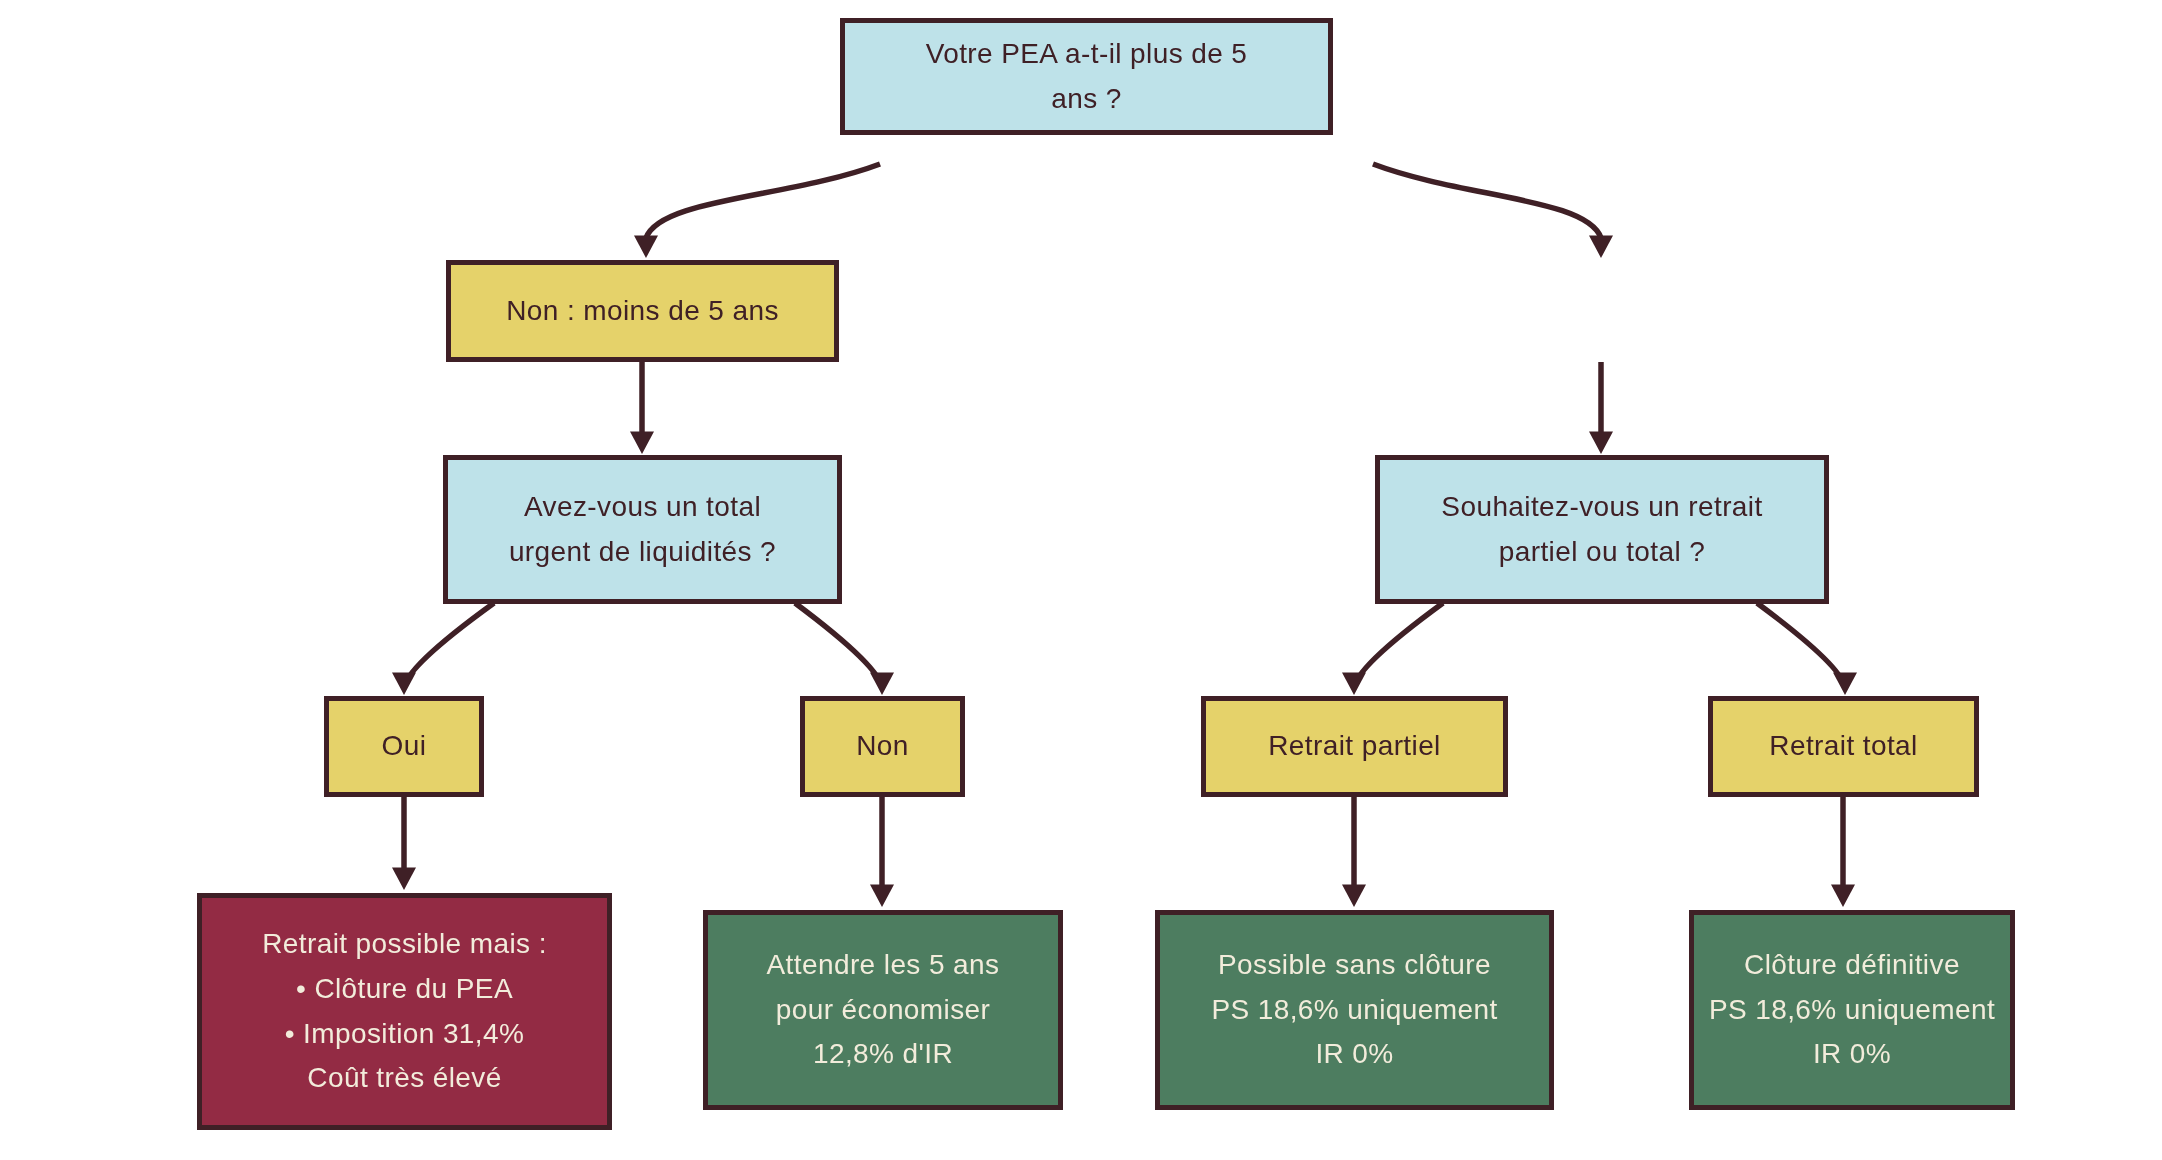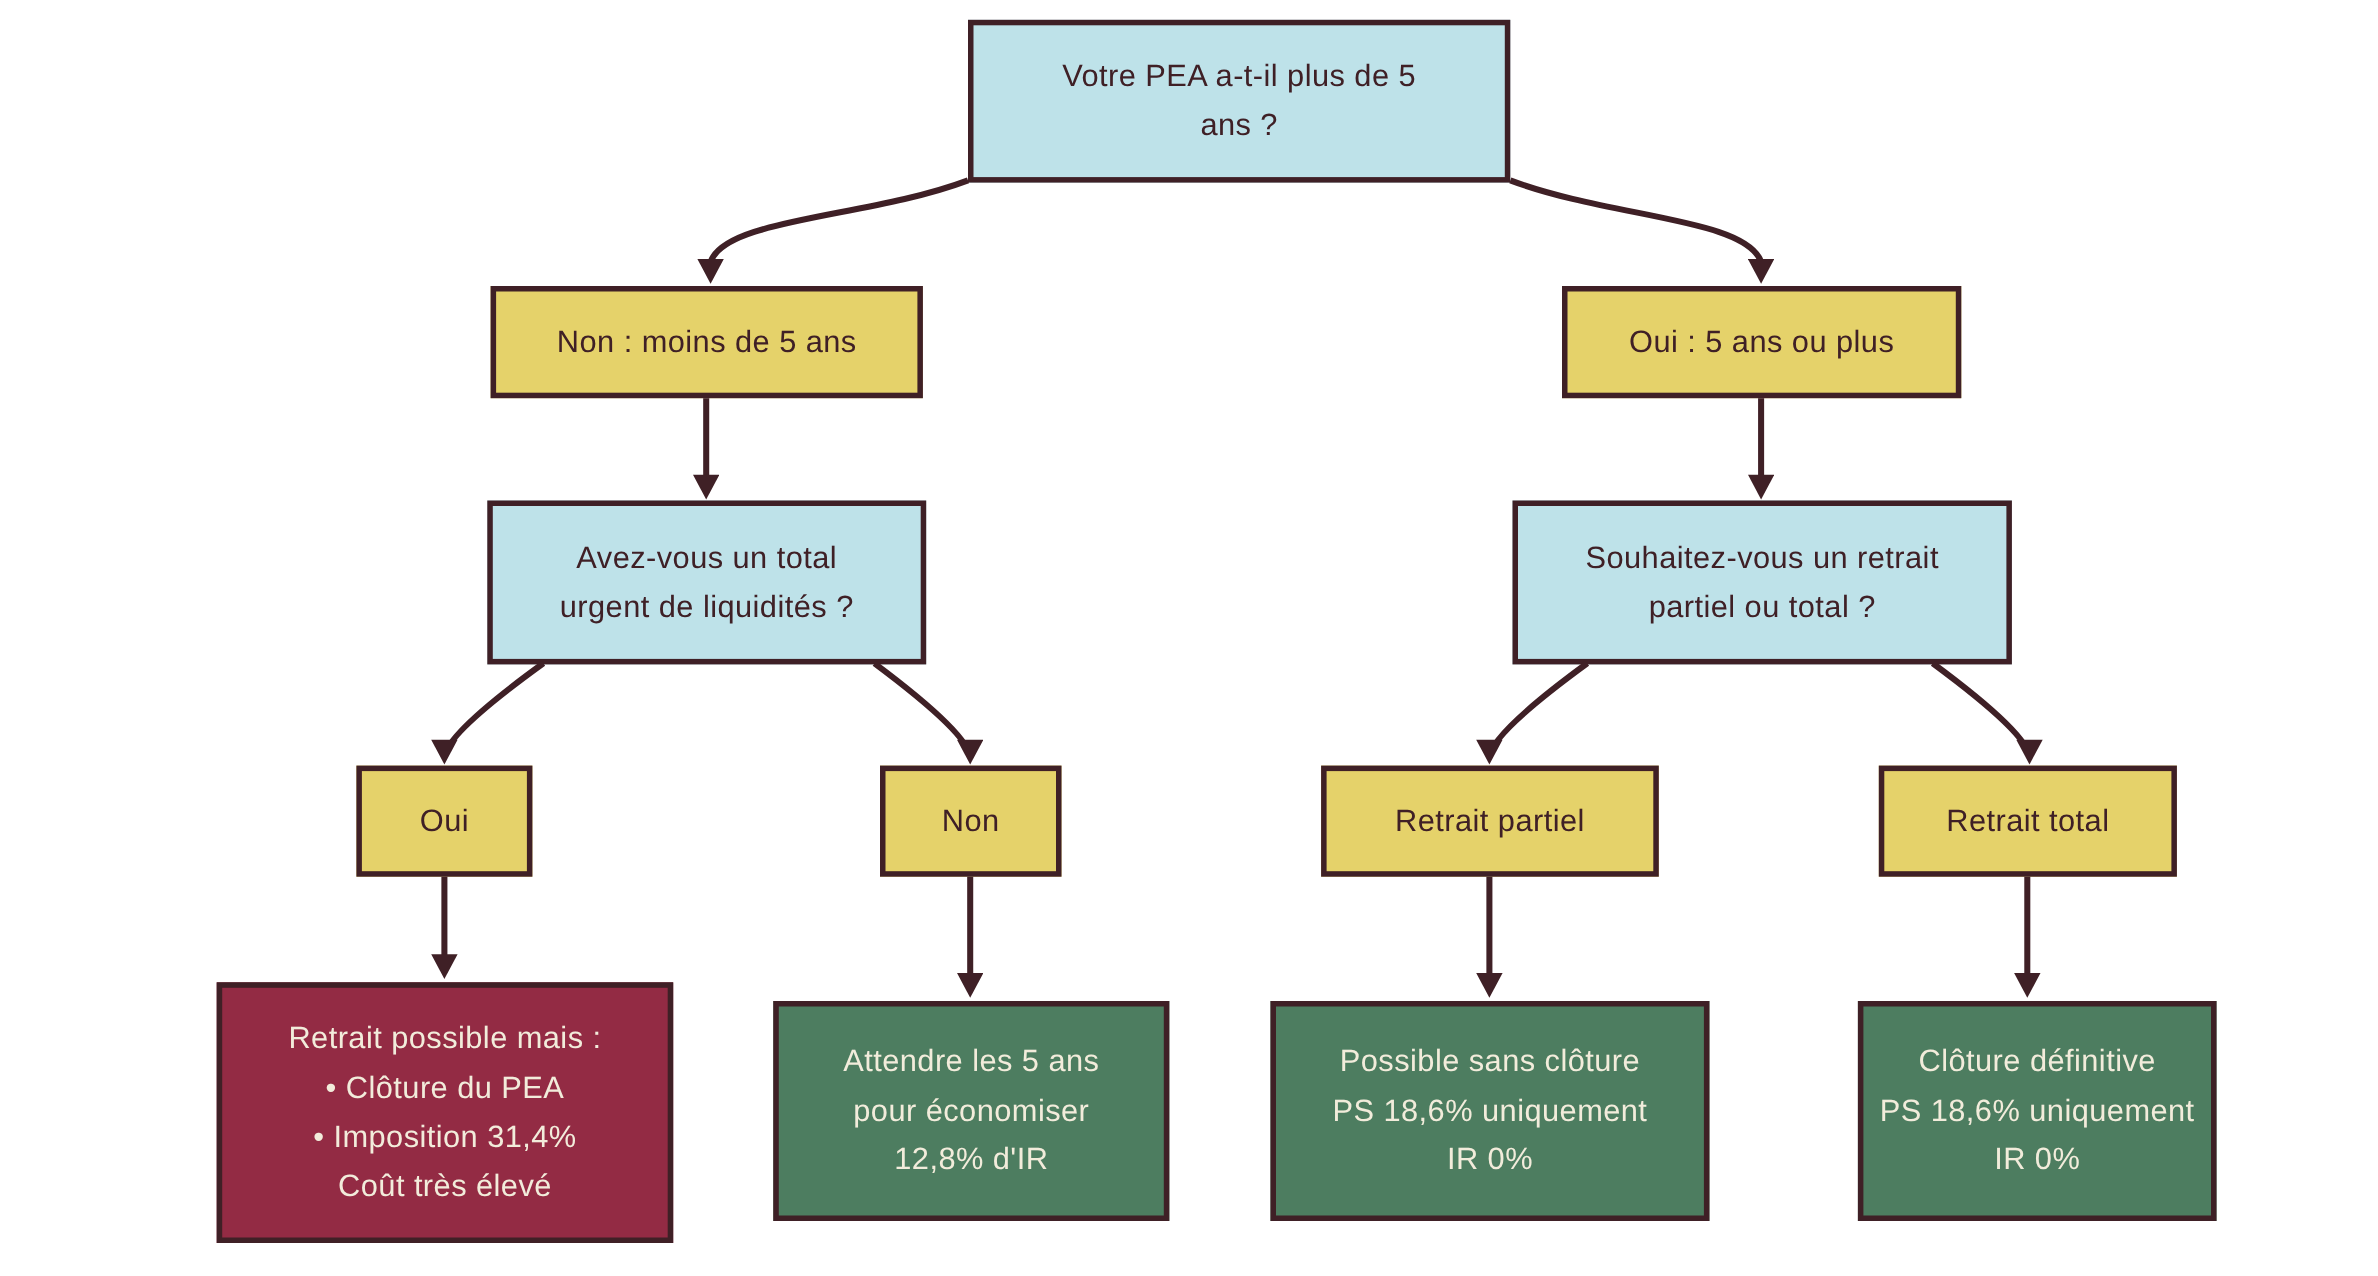--- a/index.html
+++ b/index.html
@@ -45,30 +45,27 @@
     fill: none;
     stroke: var(--outline);
     stroke-width: 5.5;
   }
 </style>
 </head>
 <body>
 
 <div id="canvas">
 
-  <div class="node question" style="left:880px; top:18px; width:493px; height:148px;align-items:center;">
+  <div class="node question" style="left:840px; top:18px; width:493px; height:117px;align-items:center;">
     <div>Votre PEA a-t-il plus de 5</div>
     <div>ans ?</div>
   </div>
 
   <div class="node choice" style="left:446px; top:260px; width:393px; height:102px;">
     <div>Non : moins de 5 ans</div>
-  </div>
-  <div class="node choice" style="left:1420px; top:260px; width:363px; height:102px;">
-    <div>Oui : 5 ans ou plus</div>
   </div>
 
   <div class="node question" style="left:443px; top:455px; width:399px; height:149px;">
     <div>Avez-vous un total</div>
     <div>urgent de liquidités ?</div>
   </div>
   <div class="node question" style="left:1375px; top:455px; width:454px; height:149px;">
     <div>Souhaitez-vous un retrait</div>
     <div>partiel ou total ?</div>
   </div>

